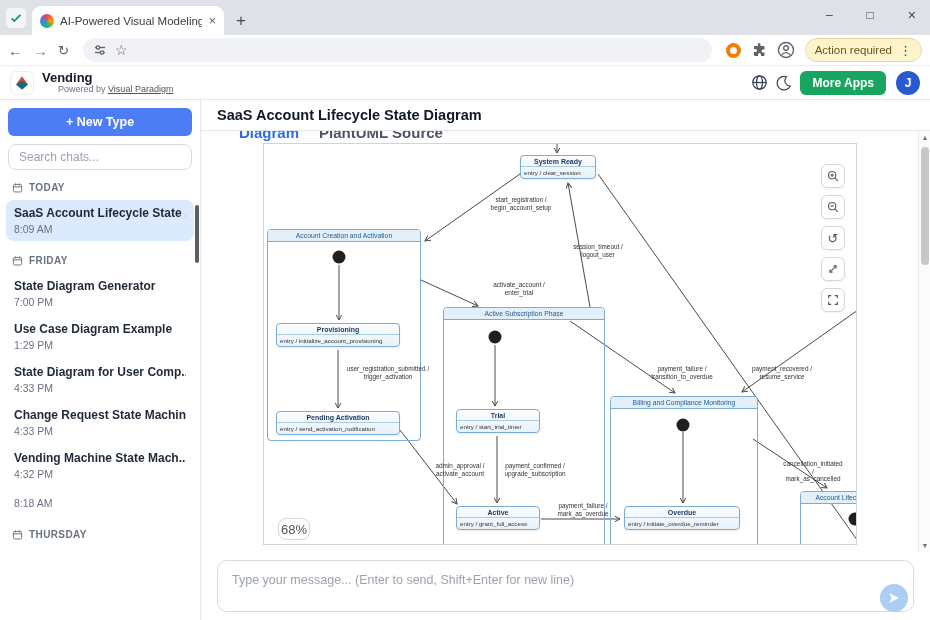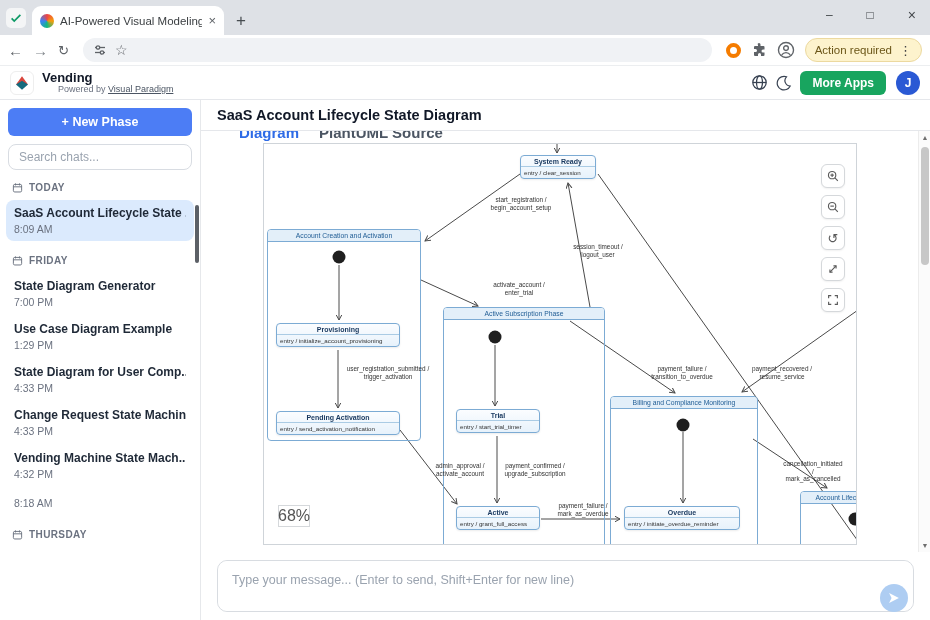--- a/index.html
+++ b/index.html
@@ -72,21 +72,21 @@
   .composite { position:absolute; border:1px solid #7cabd4; border-radius:4px; }
   .comp-title { background:#e3eff9; border-bottom:1px solid #7cabd4; color:#1f5c94; font-size:6.8px; text-align:center; padding:2px 2px; border-radius:3px 3px 0 0; white-space:nowrap; overflow:hidden; }
 
   .state { position:absolute; background:linear-gradient(#fbfdff,#e7f2fb); border:1px solid #7cabd4; border-radius:4px; box-shadow:0 1px 2px rgba(0,0,0,.08); overflow:hidden; }
   .st-title { font-size:7px; font-weight:600; text-align:center; padding:2px 2px 1px; color:#17375e; border-bottom:1px solid #aacbe4; white-space:nowrap; overflow:hidden; }
   .st-entry { font-size:6.2px; color:#333; padding:1.5px 3px; white-space:nowrap; overflow:hidden; line-height:1.3; }
 
   .edge-label { position:absolute; font-size:6.4px; line-height:1.18; color:#333; text-align:center; white-space:pre-line; transform:translateX(-50%); }
 
   .zoombtn { position:absolute; left:557px; width:24px; height:24px; background:#fff; border:1px solid #d5d8db; border-radius:6px; box-shadow:0 1px 2px rgba(0,0,0,.06); display:flex; align-items:center; justify-content:center; color:#5a5a5a; font-size:13px; }
-  .zoom-badge { position:absolute; left:14px; top:361px; width:32px; height:22px; background:#fff; border:1px solid #d5d8db; border-radius:0; display:flex; align-items:center; justify-content:center; font-size:16px; color:#555; }
+  .zoom-badge { position:absolute; left:14px; top:374px; width:32px; height:22px; background:#fff; border:1px solid #d5d8db; border-radius:8px; display:flex; align-items:center; justify-content:center; font-size:13px; color:#555; }
 
   .vscroll { position:absolute; right:0; top:0; bottom:0; width:12px; background:#fbfbfb; border-left:1px solid #ececec; }
   .vs-arrow { position:absolute; left:0; width:12px; text-align:center; font-size:7px; color:#6f6f6f; }
   .vs-thumb { position:absolute; left:2px; width:8px; border-radius:4px; background:#c7c7c7; }
 
   .composer-area { height:68px; background:#fff; position:relative; padding:8px 16px 0; }
   .composer-box { width:100%; height:52px; border:1px solid #d8dce1; border-radius:10px; position:relative; }
   .composer-box textarea { width:100%; height:100%; border:none; outline:none; resize:none; border-radius:10px; padding:12px 44px 8px 14px; font-size:12.5px; font-family:inherit; color:#374151; }
   .composer-box textarea::placeholder { color:#9aa3af; }
   .send-btn { position:absolute; right:22px; bottom:8px; width:28px; height:28px; border-radius:50%; background:#aecdf2; display:flex; align-items:center; justify-content:center; }
@@ -171,21 +171,21 @@
     <svg class="icon-svg" width="16" height="16" viewBox="0 0 16 16">
       <path d="M10.5 1.8A6.8 6.8 0 1 0 14.2 11 5.4 5.4 0 0 1 10.5 1.8z" fill="none" stroke="#374151" stroke-width="1.2"></path>
     </svg>
     <button class="more-apps">More Apps</button>
     <div class="avatar">J</div>
   </div>
 
   <div class="content">
 
     <aside class="sidebar">
-      <div class="new-chat">+  New Phase</div>
+      <div class="new-chat">+  New Type</div>
       <div class="search-wrap">
         <input placeholder="Search chats..." style="">
       </div>
       <div class="sb-list">
 
         <div class="section-label">
           <svg class="icon-svg" width="11" height="11" viewBox="0 0 16 16">
               <g stroke="#6b7280" stroke-width="1.4" fill="none">
                 <rect x="2" y="3.5" width="12" height="11" rx="2"></rect>
                 <line x1="2" y1="7" x2="14" y2="7"></line>

